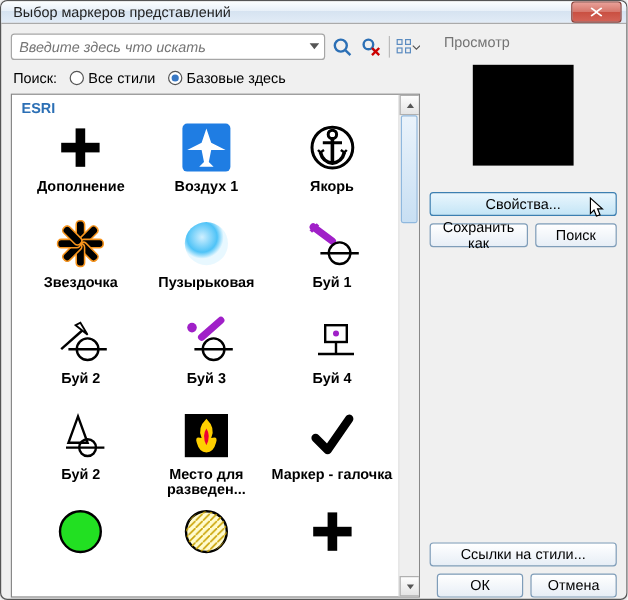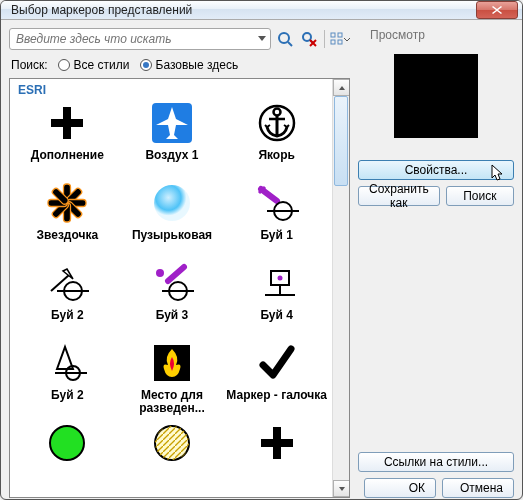--- a/index.html
+++ b/index.html
@@ -36,21 +36,21 @@
   .preview-lbl { color: #737373; padding-left: 2px; margin-left: 10px; }
   .preview-box { width: 150px; height: 96px; margin: 0 auto; display:flex; align-items:center; justify-content:center; }
   .preview-swatch { width: 84px; height: 84px; background: #000; }
   .btn { height: 20px; border: 1px solid #7f9db9; background: linear-gradient(to bottom,#ffffff,#e7eef6); border-radius: 3px; padding: 0 10px; display: inline-flex; align-items:center; justify-content:center; cursor:pointer; }
   .btn.full { width: 100%; justify-content:center; position:relative; }
   .btn.hover { background: linear-gradient(to bottom,#eaf6fd,#c4e5f6); border-color:#3c7fb1; }
   .btn-row { display:flex; gap:6px; }
   .btn-row .btn { flex:1; }
   .right-spacer { flex:1; }
   .bottom-btns { display:flex; gap:6px; justify-content:flex-end; }
-  .bottom-btns .btn { width: 72px; justify-content:flex-end; }
+  .bottom-btns .btn { width: 72px; justify-content:center; }
   .cursor { position:absolute; right:8px; bottom:-3px; pointer-events:none; }
 </style>
 </head>
 <body>
 
 <div class="window">
   <div class="titlebar">
     <span class="titlebar-text">Выбор маркеров представлений</span>
     <div class="close-btn">
       <svg width="10" height="8" viewBox="0 0 10 8">

